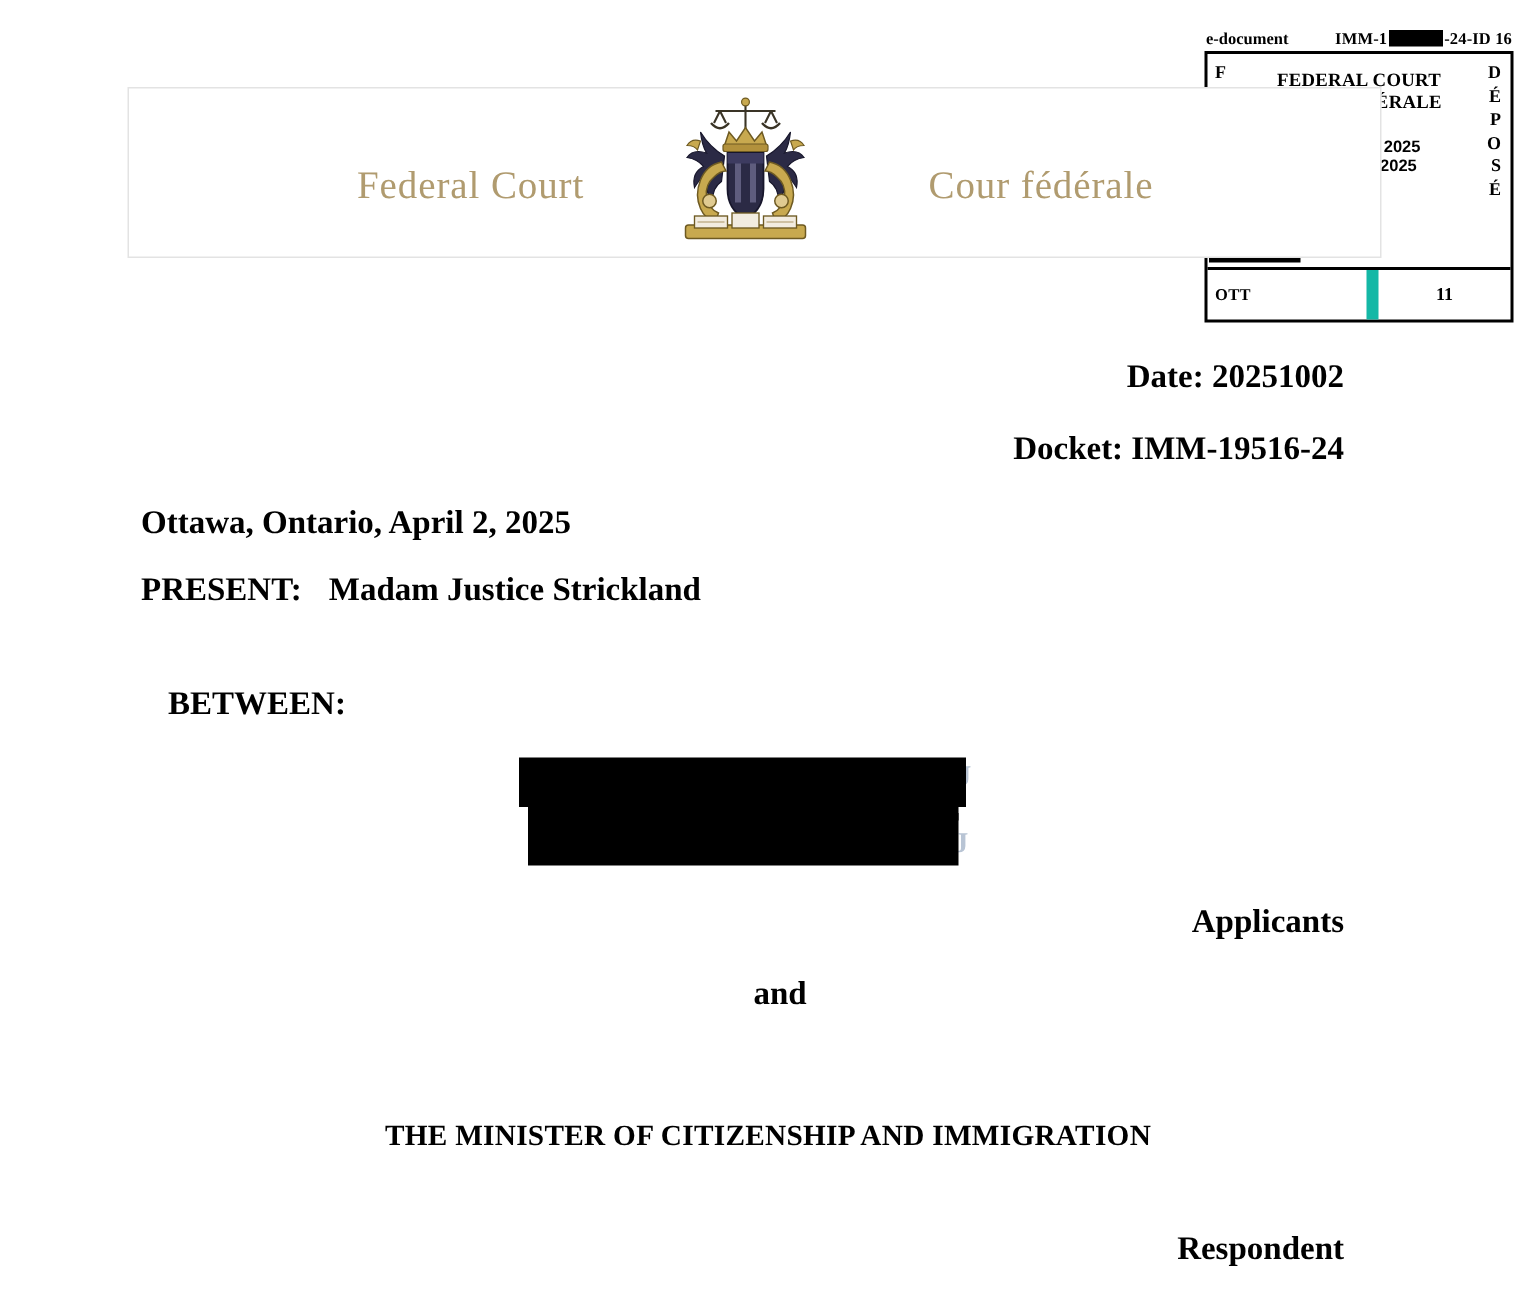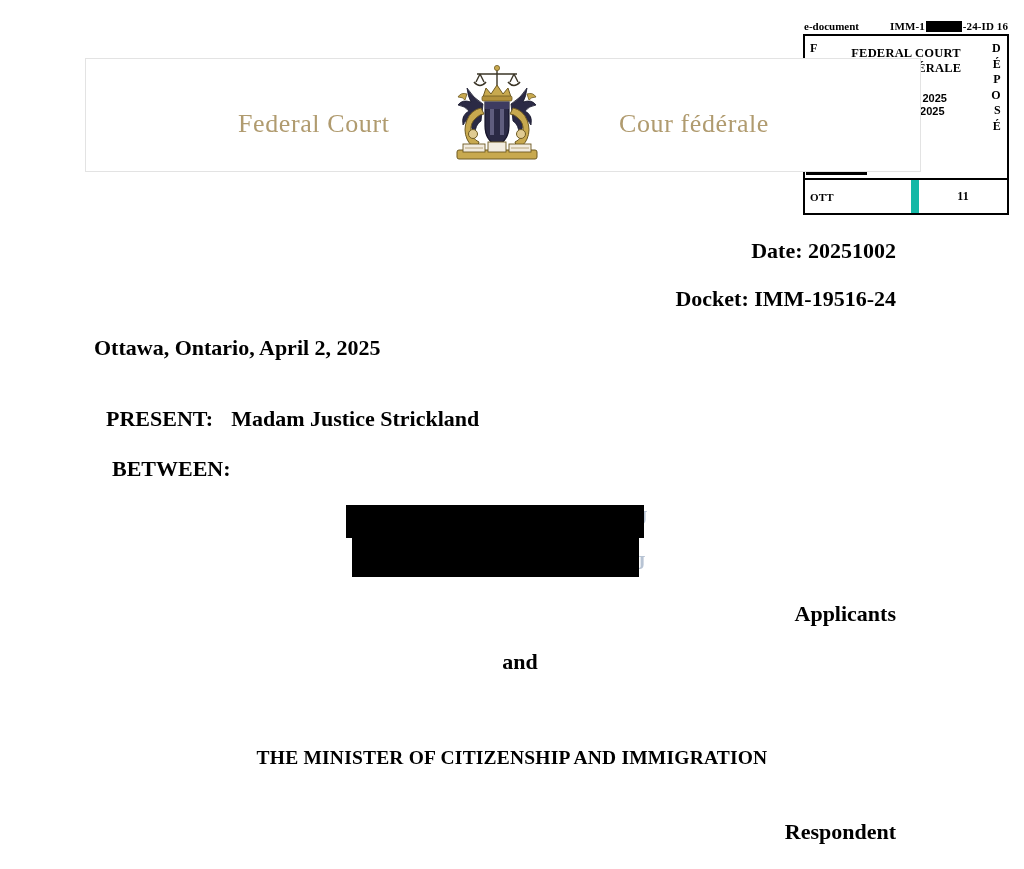--- a/index.html
+++ b/index.html
@@ -29,21 +29,21 @@
     justify-content: space-between;
     align-items: flex-end;
     font-family: "Liberation Serif", serif;
     font-size: 11px;
     font-weight: bold;
     line-height: 12px;
     padding: 0 1px 2px 1px;
   }
   .stamp-imm {
     display: flex;
-    align-items: flex-end;
+    align-items: flex-start;
     white-space: nowrap;
     letter-spacing: 0.1px;
   }
   .redact-inline {
     display: inline-block;
     background: #000000;
     width: 36px;
     height: 11px;
     margin: 0 1px;
     vertical-align: middle;
@@ -160,21 +160,21 @@
     position: absolute;
     font-family: "Liberation Serif", "DejaVu Serif", serif;
     font-weight: bold;
     font-size: 22px;
     color: #000000;
     white-space: nowrap;
   }
   #date-line   { right: 128px; top: 238px; }
   #docket-line { right: 128px; top: 286px; }
   #place-line  { left: 94px;  top: 335px; }
-  #present-line{ left: 94px;  top: 406px; margin-left: 12px; }
+  #present-line{ left: 94px;  top: 380px; }
   #between-line{ left: 112px;  top: 456px; }
   #applicants-label { right: 128px; top: 601px; text-align: right; }
   #and-line    { left: 16px; right: 0; top: 649px; text-align: center; white-space: normal; }
   #respondent-label { right: 128px; top: 819px; }
 
   #present-line .present-key { margin-right: 18px; }
 
   #party-respondent {
     position: absolute;
     left: 213px;

